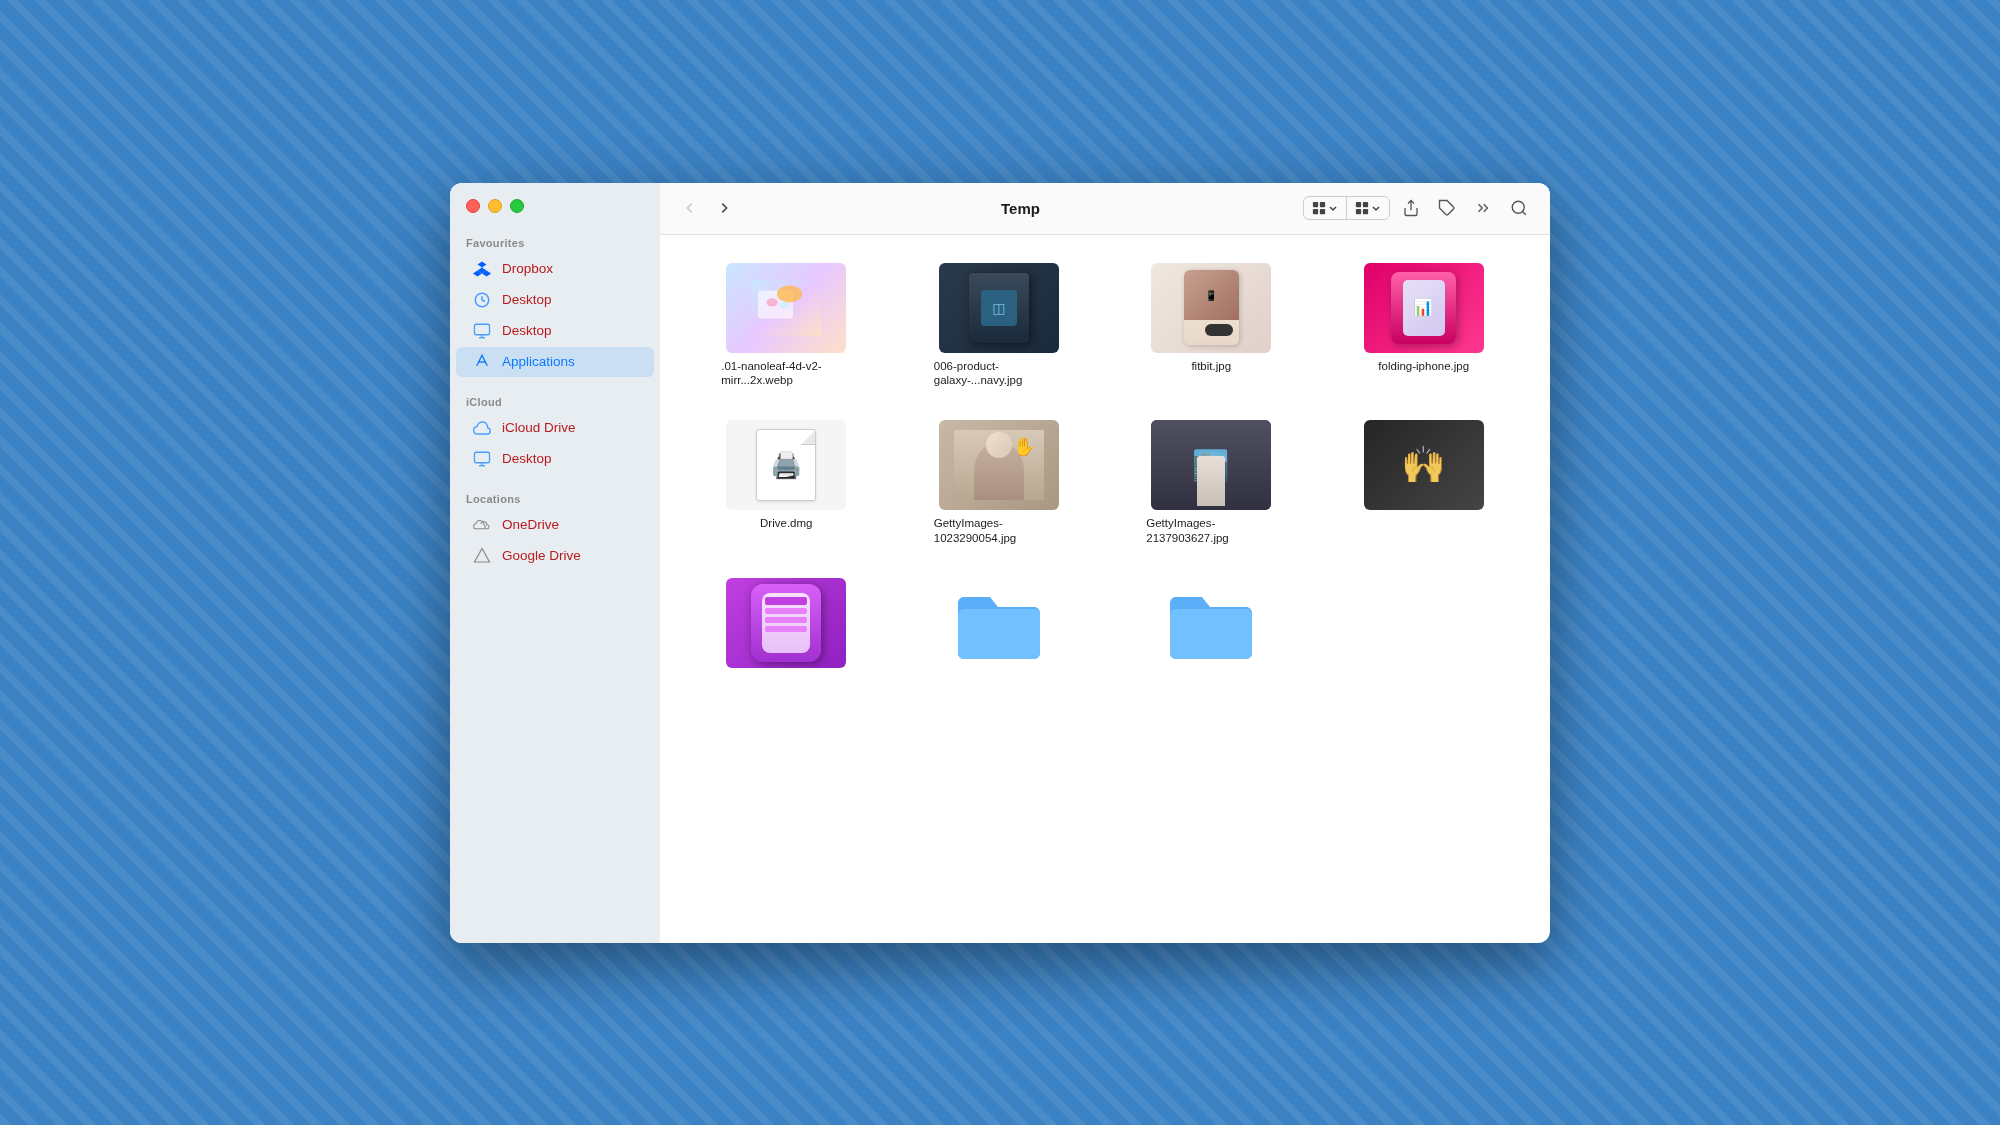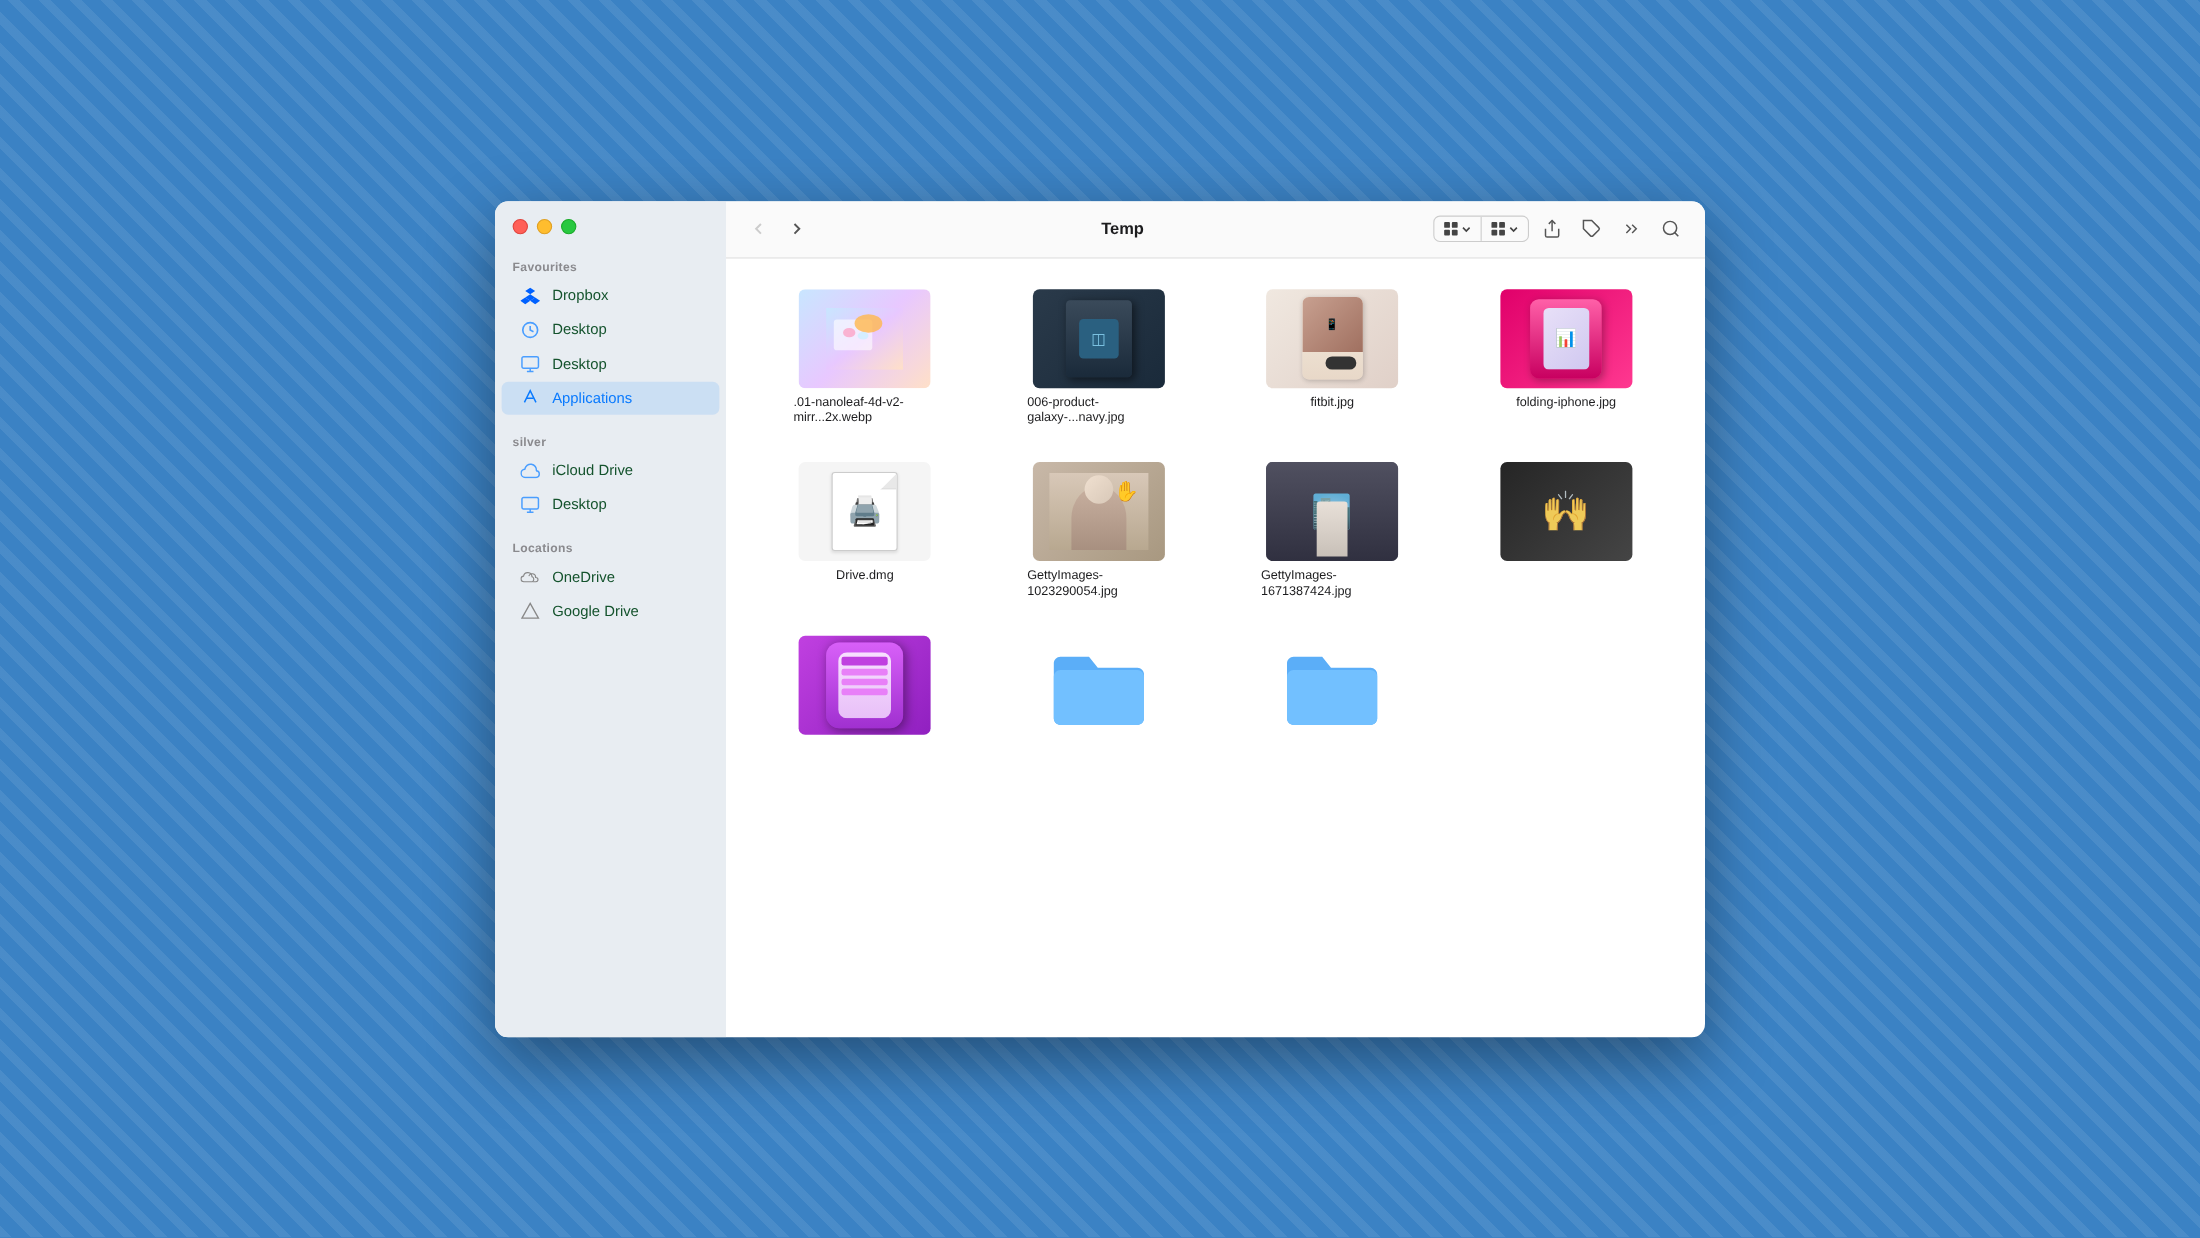--- a/index.html
+++ b/index.html
@@ -80,21 +80,21 @@
 
     .sidebar-item {
       display: flex;
       align-items: center;
       gap: 10px;
       padding: 5px 16px;
       cursor: pointer;
       border-radius: 6px;
       margin: 1px 6px;
       font-size: 13.5px;
-      color: #14532d;
+      color: #b91c1c;
     }
 
     .sidebar-item.active {
       background: rgba(0,122,255,0.12);
       color: #0a7afe;
     }
 
     .sidebar-icon {
       width: 20px;
       height: 20px;
@@ -350,21 +350,21 @@
         <div class="sidebar-icon">
           <svg width="18" height="18" viewBox="0 0 24 24" fill="none" stroke="#0a7afe" stroke-width="1.8">
             <polyline points="5 17 12 3 19 17"></polyline>
             <line x1="8" y1="12" x2="16" y2="12"></line>
           </svg>
         </div>
         <span>Applications</span>
       </div>
 
       <div style="height:10px;"></div>
-      <div class="sidebar-section-title">silver</div>
+      <div class="sidebar-section-title">iCloud</div>
 
       <div class="sidebar-item">
         <div class="sidebar-icon">
           <svg width="18" height="14" viewBox="0 0 24 18" fill="none" stroke="#4a9eff" stroke-width="1.8">
             <path d="M19 17H6a5 5 0 01-.5-9.98A7 7 0 0119.5 9H19a4 4 0 010 8z"></path>
           </svg>
         </div>
         <span>iCloud Drive</span>
       </div>
 
@@ -568,21 +568,21 @@
 
           <div class="file-item">
             <div class="file-thumb" style="background:linear-gradient(135deg,#404050,#606070);">
               <div style="display:flex; align-items:center; justify-content:center; width:100%; height:100%; overflow:hidden;">
                 <div style="width:100%; height:100%; background:linear-gradient(180deg,#505060,#303040); display:flex; align-items:center; justify-content:center; position:relative;">
                   <div style="font-size:30px; opacity:0.8;">🏙️</div>
                   <div style="position:absolute; bottom:4px; left:50%; transform:translateX(-50%); width:28px; height:50px; background:linear-gradient(180deg,#e8e0d8,#c8c0b8); border-radius:3px 3px 0 0;"></div>
                 </div>
               </div>
             </div>
-            <span class="file-label">GettyImages-1671387424.jpg</span>
+            <span class="file-label">GettyImages-2137903627.jpg</span>
           </div>
 
           <div class="file-item">
             <div class="file-thumb" style="background:linear-gradient(135deg,#252525,#454545);">
               <div style="display:flex; align-items:center; justify-content:center; width:100%; height:100%;">
                 <div style="font-size:36px; filter:grayscale(0.3);">🙌</div>
               </div>
             </div>
             <span class="file-label"></span>
           </div>

